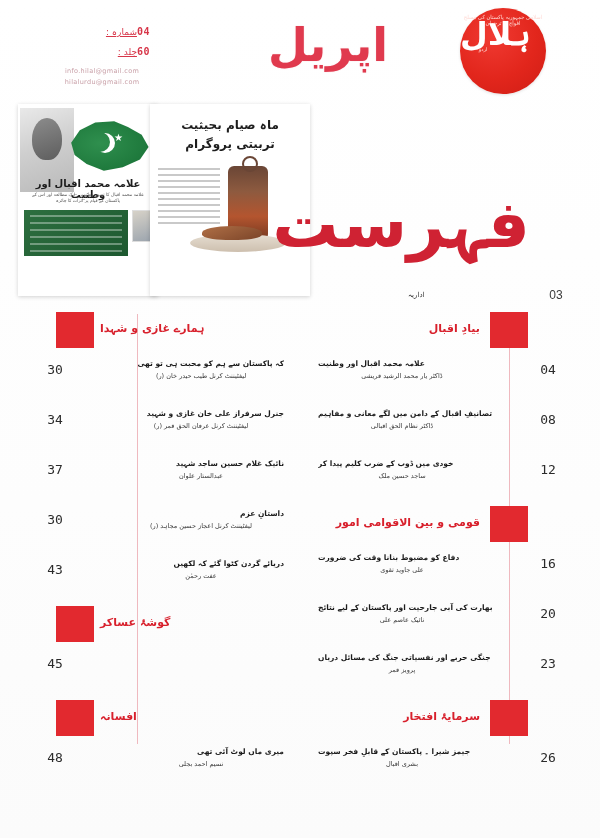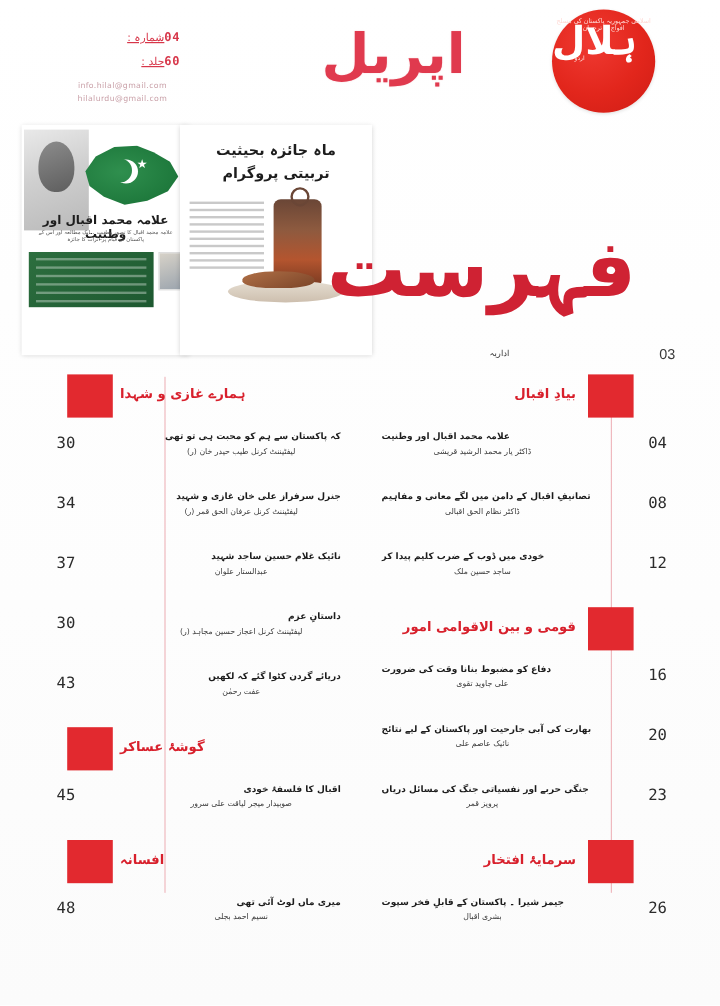--- a/index.html
+++ b/index.html
@@ -266,21 +266,21 @@
           <span></span>
           <span></span>
           <span></span>
           <span></span>
       </div>
       <div class="cv-inset"></div>
     </div>
 
     <div class="cover cover-right">
       <div class="cv2-title">
-        <div>ماہ جائزہ بحیثیت</div>
+        <div>ماہ صیام بحیثیت</div>
         <div>تربیتی پروگرام</div>
       </div>
       <div class="cv2-text">
         <span></span>
           <span></span>
           <span></span>
           <span></span>
           <span></span>
         <span></span>
           <span></span>
@@ -418,24 +418,20 @@
             </div>
           </div>
         </div>
         <div class="section">
           <div class="sec-head">
             <div class="sec-square"></div>
             <div class="sec-title">گوشۂ عساکر</div>
           </div>
           <div class="entry">
             <div class="pg-num">45</div>
-            <div class="entry-text">
-              <div class="e-title">اقبال کا فلسفۂ خودی</div>
-              <div class="e-author">صوبیدار میجر لیاقت علی سرور</div>
-            </div>
           </div>
         </div>
         <div class="section">
           <div class="sec-head">
             <div class="sec-square"></div>
             <div class="sec-title">افسانہ</div>
           </div>
           <div class="entry">
             <div class="pg-num">48</div>
             <div class="entry-text">

